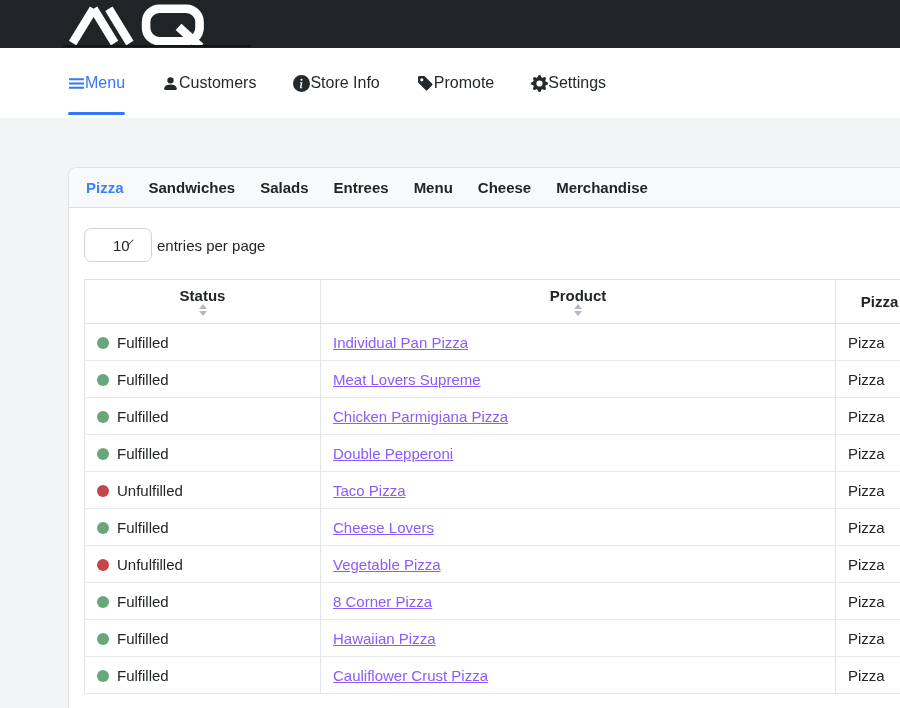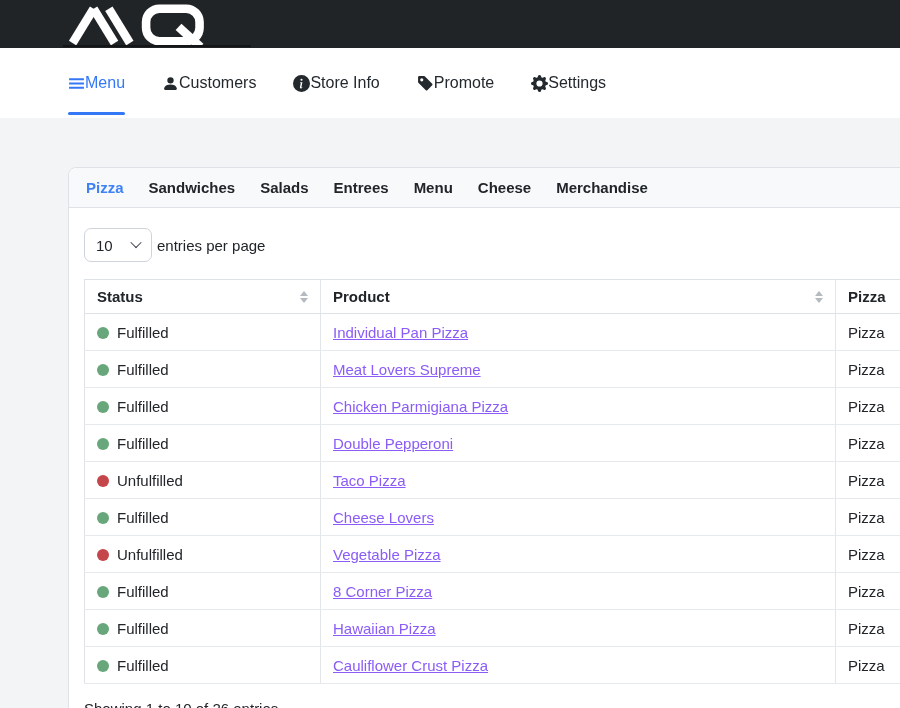--- a/index.html
+++ b/index.html
@@ -27,33 +27,33 @@
   .card-header { background:#f8f9fa; border-bottom:1px solid #dee2e6;
                  border-radius:8px 8px 0 0; padding:11px 17px; display:flex; gap:25px; }
   .tab { font-size:15px; font-weight:700; color:#212529; cursor:pointer; }
   .tab.active { color:#3d82f6; }
   .card-body { padding:20px 15px 15px 15px; }
 
   
   .perpage-row { display:flex; align-items:center; margin-bottom:17px; }
   .select { width:68px; height:34px; border:1px solid #ced4da; border-radius:7px;
             background:#fff; display:inline-flex; align-items:center;
-            justify-content:space-between; padding:0 11px; font-size:15px; cursor:pointer; }
+            justify-content:space-between; padding:0 28px; font-size:15px; cursor:pointer; }
   .chev { width:8px; height:8px; border-right:1.8px solid #3c4248; border-bottom:1.8px solid #3c4248;
           transform:rotate(45deg) translate(-1px,-1px); margin-top:-3px; }
   .perpage-label { margin-left:5px; font-size:15px; }
 
   
   table { border-collapse:collapse; table-layout:fixed; width:839px;
           border:1px solid #dee2e6; font-size:15px; }
   col.c1 { width:236px; } col.c2 { width:515px; } col.c3 { width:88px; }
   th, td { text-align:left; padding:7px 12px; border-right:1px solid #e3e6e9; }
   th { font-weight:700; height:34px; border-bottom:1px solid #dee2e6; }
   td { height:37px; border-bottom:1px solid #e7eaec; }
-  th .th-inner { display:flex; align-items:center; justify-content:space-between; }
+  th .th-inner { display:flex; align-items:center; justify-content:space-between;flex-direction:column; }
   .sort { display:inline-flex; flex-direction:column; gap:2px; cursor:pointer; }
   .sort i { display:block; width:0; height:0; border-left:4px solid transparent; border-right:4px solid transparent; }
   .sort .up { border-bottom:5px solid #b4bac0; }
   .sort .dn { border-top:5px solid #b4bac0; }
   .dot { display:inline-block; width:12px; height:12px; border-radius:50%;
          margin-right:8px; vertical-align:-1px; background:#68a77b; }
   a.plink { color:#8b5cf6; cursor:pointer; }
 
   .summary { margin-top:16px; font-size:15px; color:#212529; }
 </style>

